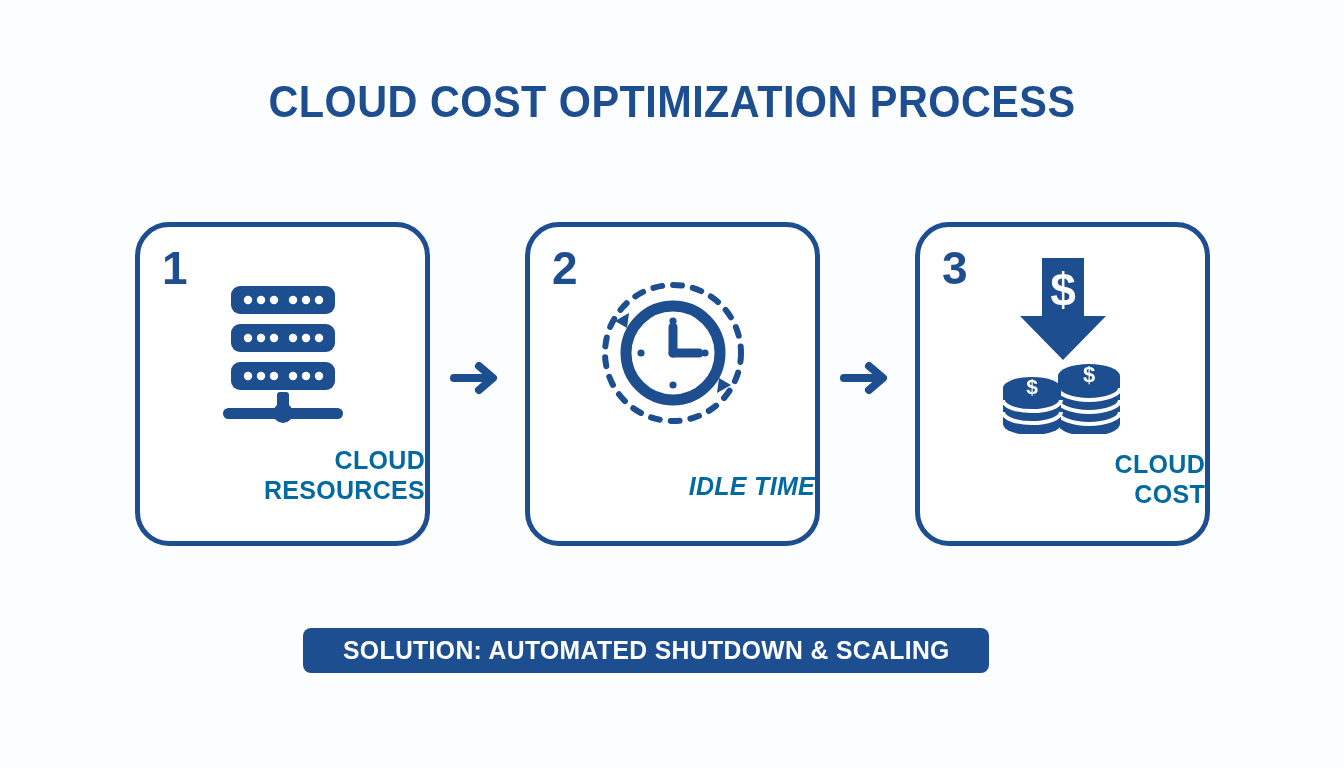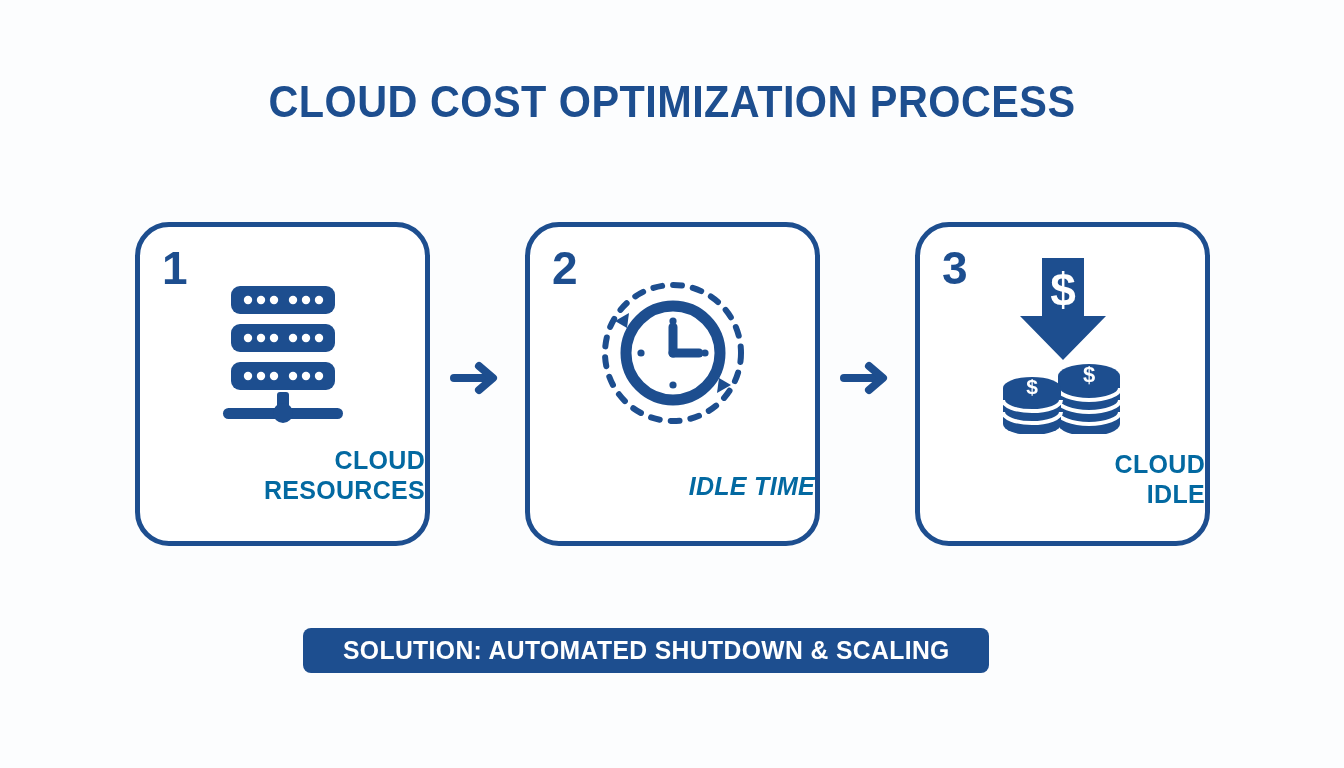--- a/index.html
+++ b/index.html
@@ -244,21 +244,21 @@
             <g stroke="#ffffff" stroke-width="4" fill="none">
               <path d="M 13 146 A 29 11 0 0 0 71 146"></path>
               <path d="M 13 158 A 29 11 0 0 0 71 158"></path>
             </g>
             <text x="42" y="140" font-family="Liberation Sans, sans-serif" font-size="21" font-weight="bold" fill="#ffffff" text-anchor="middle">$</text>
           </g>
         </svg>
       </div>
       <div class="card-label label-3">
         <div>CLOUD</div>
-        <div>IDLE</div>
+        <div>COST</div>
       </div>
     </div>
 
   </div>
 
   <div class="arrow arrow-1">
     <svg width="54" height="40" viewBox="0 0 54 40" xmlns="http://www.w3.org/2000/svg">
       <g stroke="#1d4e8f" stroke-width="8" stroke-linecap="round" stroke-linejoin="round" fill="none">
         <line x1="5" y1="20" x2="42" y2="20"></line>
         <polyline points="30,8 44,20 30,32"></polyline>

